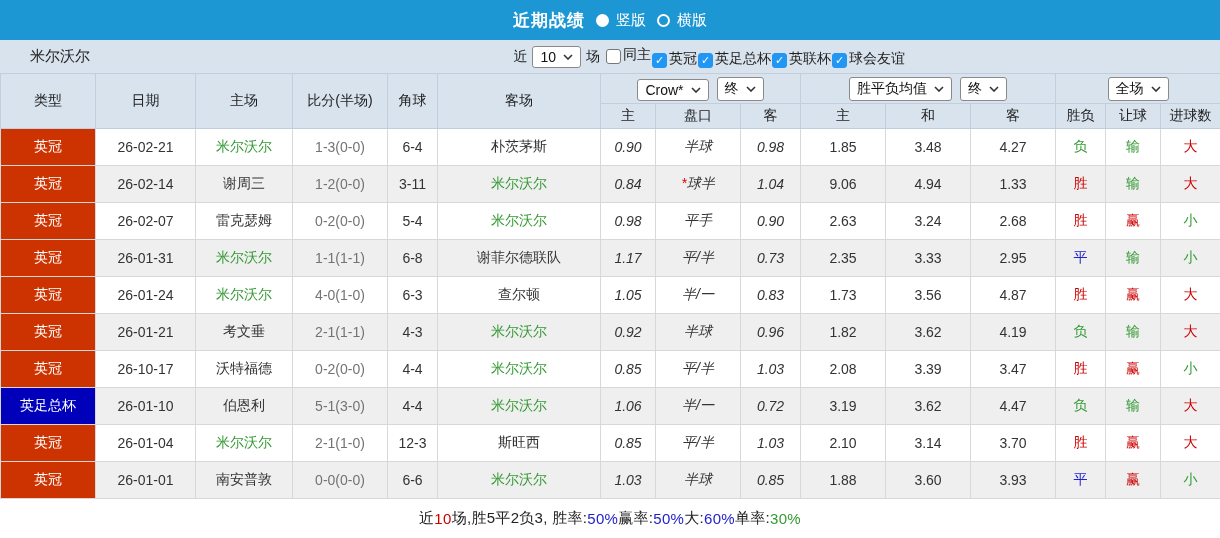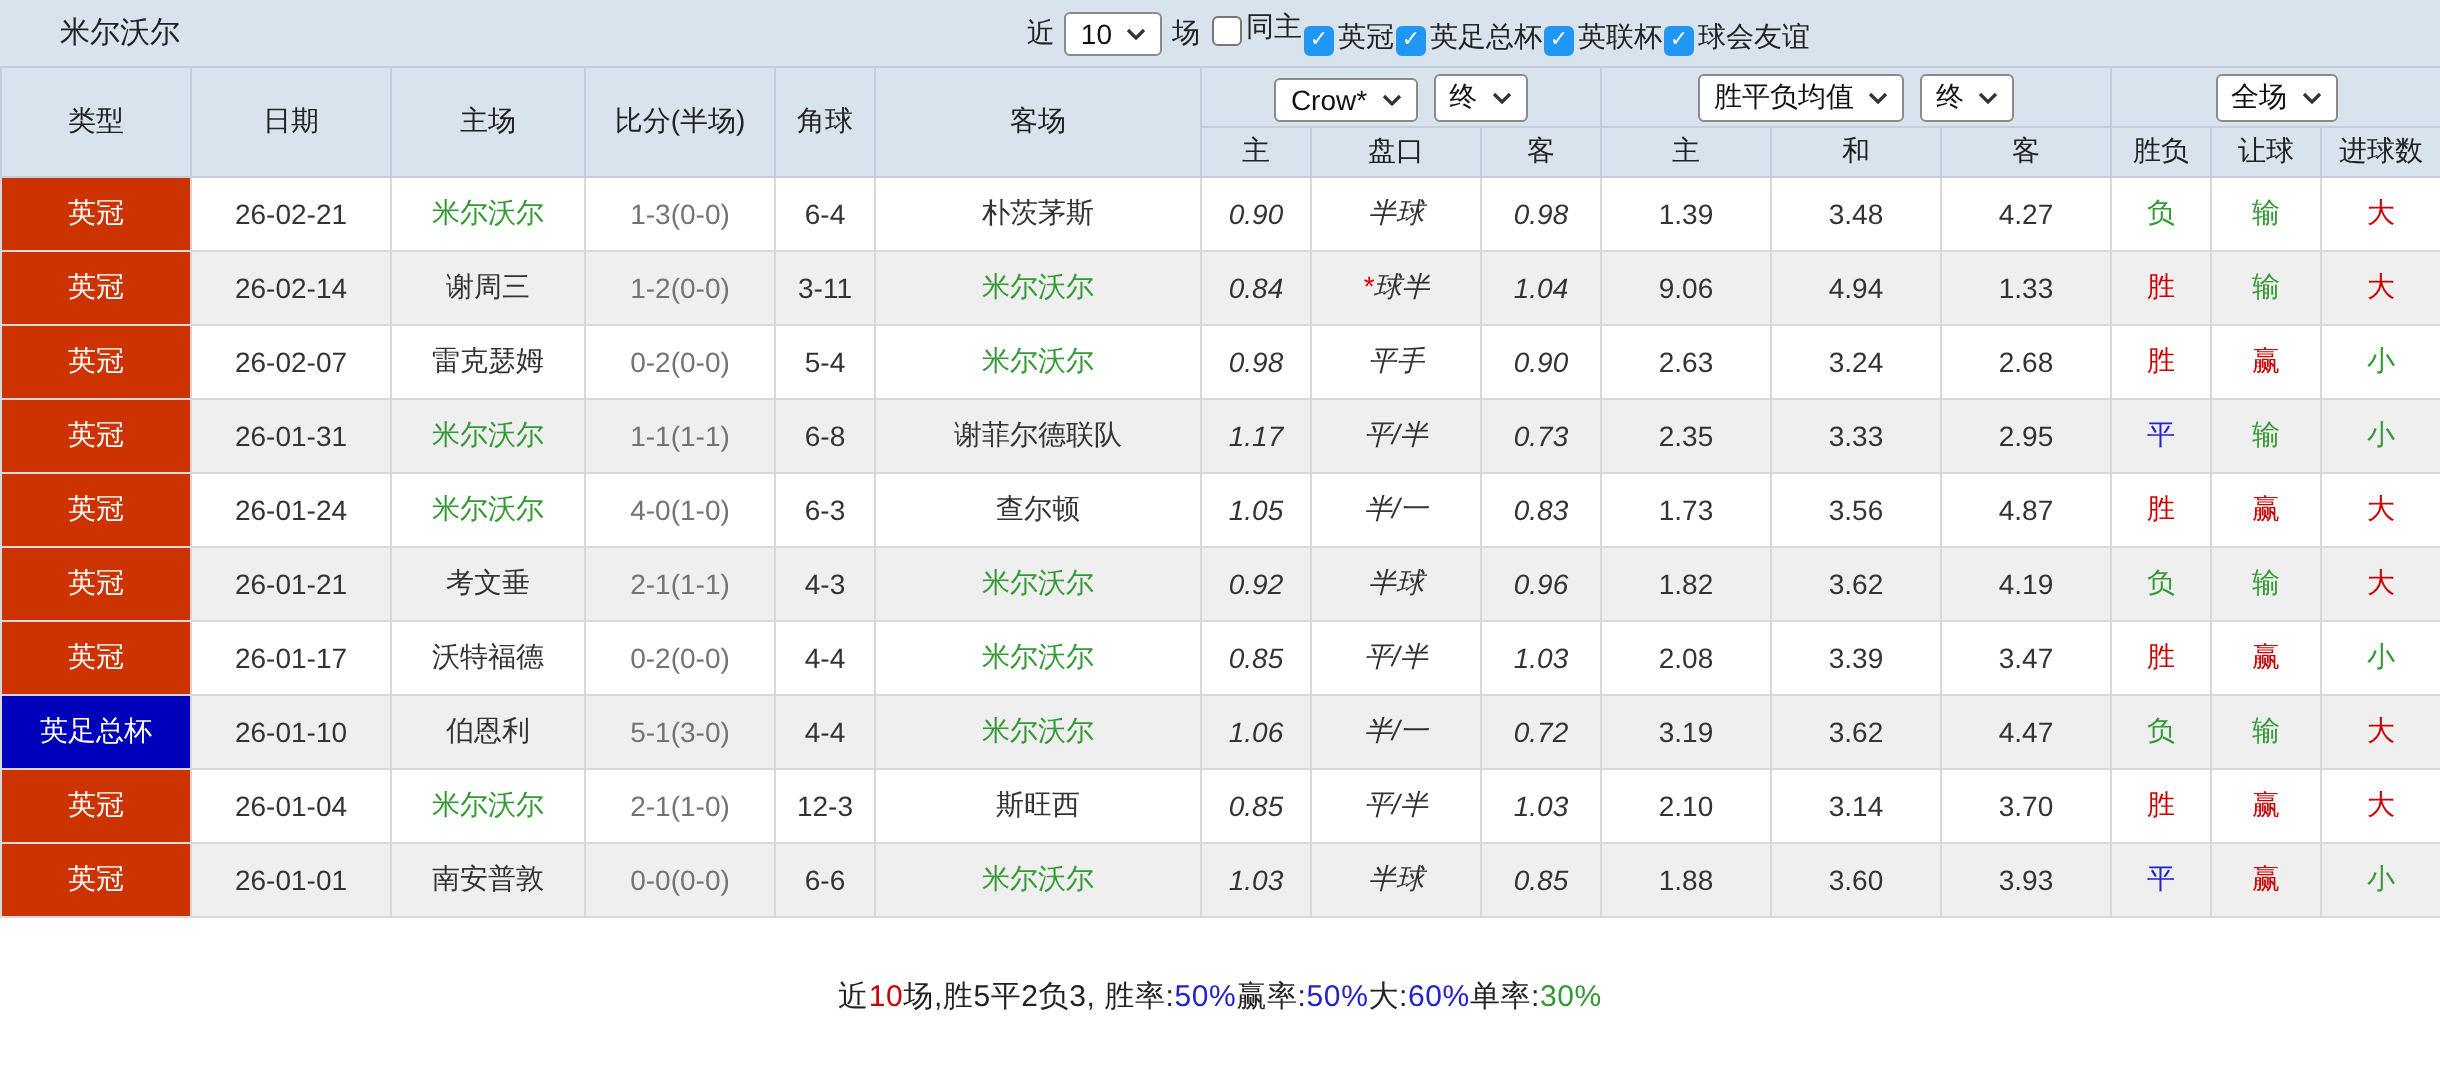--- a/index.html
+++ b/index.html
@@ -70,20 +70,27 @@
   .footer {
     flex:1; display:flex; align-items:center; justify-content:center;
     font-size:15px; background:#fff; color:#222; letter-spacing:0.3px;
   }
 </style>
 </head>
 <body>
 
 <div class="page">
 
+  <div class="titlebar">
+    <span class="title">近期战绩</span>
+    <span class="radio filled"></span>
+    <span class="radio-label">竖版</span>
+    <span class="radio"></span>
+    <span class="radio-label">横版</span>
+  </div>
 
   <div class="filterbar">
     <span class="team-name">米尔沃尔</span>
     <div class="filter-controls">
       <span>近</span>
       <span class="select">
         <span>10</span>
         <svg width="10" height="6" viewBox="0 0 10 6">
             <path d="M1 1 L5 5 L9 1" stroke="#333" fill="none" stroke-width="1.6"></path>
           </svg>
@@ -193,21 +200,21 @@
         <tr class="row-odd">
           <td class="league" style="background: rgb(204, 51, 0);">英冠</td>
           <td>26-02-21</td>
           <td class="team-green">米尔沃尔</td>
           <td><span class="ft">1-3</span><span class="ht">(0-0)</span></td>
           <td>6-4</td>
           <td>朴茨茅斯</td>
           <td class="col-odds">0.90</td>
           <td class="col-odds"><span>半球</span></td>
           <td class="col-odds">0.98</td>
-          <td class="col-avg">1.39</td>
+          <td class="col-avg">1.85</td>
           <td class="col-avg">3.48</td>
           <td class="col-avg">4.27</td>
           <td class="t-green">负</td>
           <td class="t-green">输</td>
           <td class="t-red">大</td>
         </tr>
         <tr class="row-even">
           <td class="league" style="background: rgb(204, 51, 0);">英冠</td>
           <td>26-02-14</td>
           <td>谢周三</td>
@@ -287,21 +294,21 @@
           <td class="col-odds">0.96</td>
           <td class="col-avg">1.82</td>
           <td class="col-avg">3.62</td>
           <td class="col-avg">4.19</td>
           <td class="t-green">负</td>
           <td class="t-green">输</td>
           <td class="t-red">大</td>
         </tr>
         <tr class="row-odd">
           <td class="league" style="background: rgb(204, 51, 0);">英冠</td>
-          <td>26-01-17</td>
+          <td>26-10-17</td>
           <td>沃特福德</td>
           <td><span class="ft">0-2</span><span class="ht">(0-0)</span></td>
           <td>4-4</td>
           <td class="team-green">米尔沃尔</td>
           <td class="col-odds">0.85</td>
           <td class="col-odds"><span>平/半</span></td>
           <td class="col-odds">1.03</td>
           <td class="col-avg">2.08</td>
           <td class="col-avg">3.39</td>
           <td class="col-avg">3.47</td>

